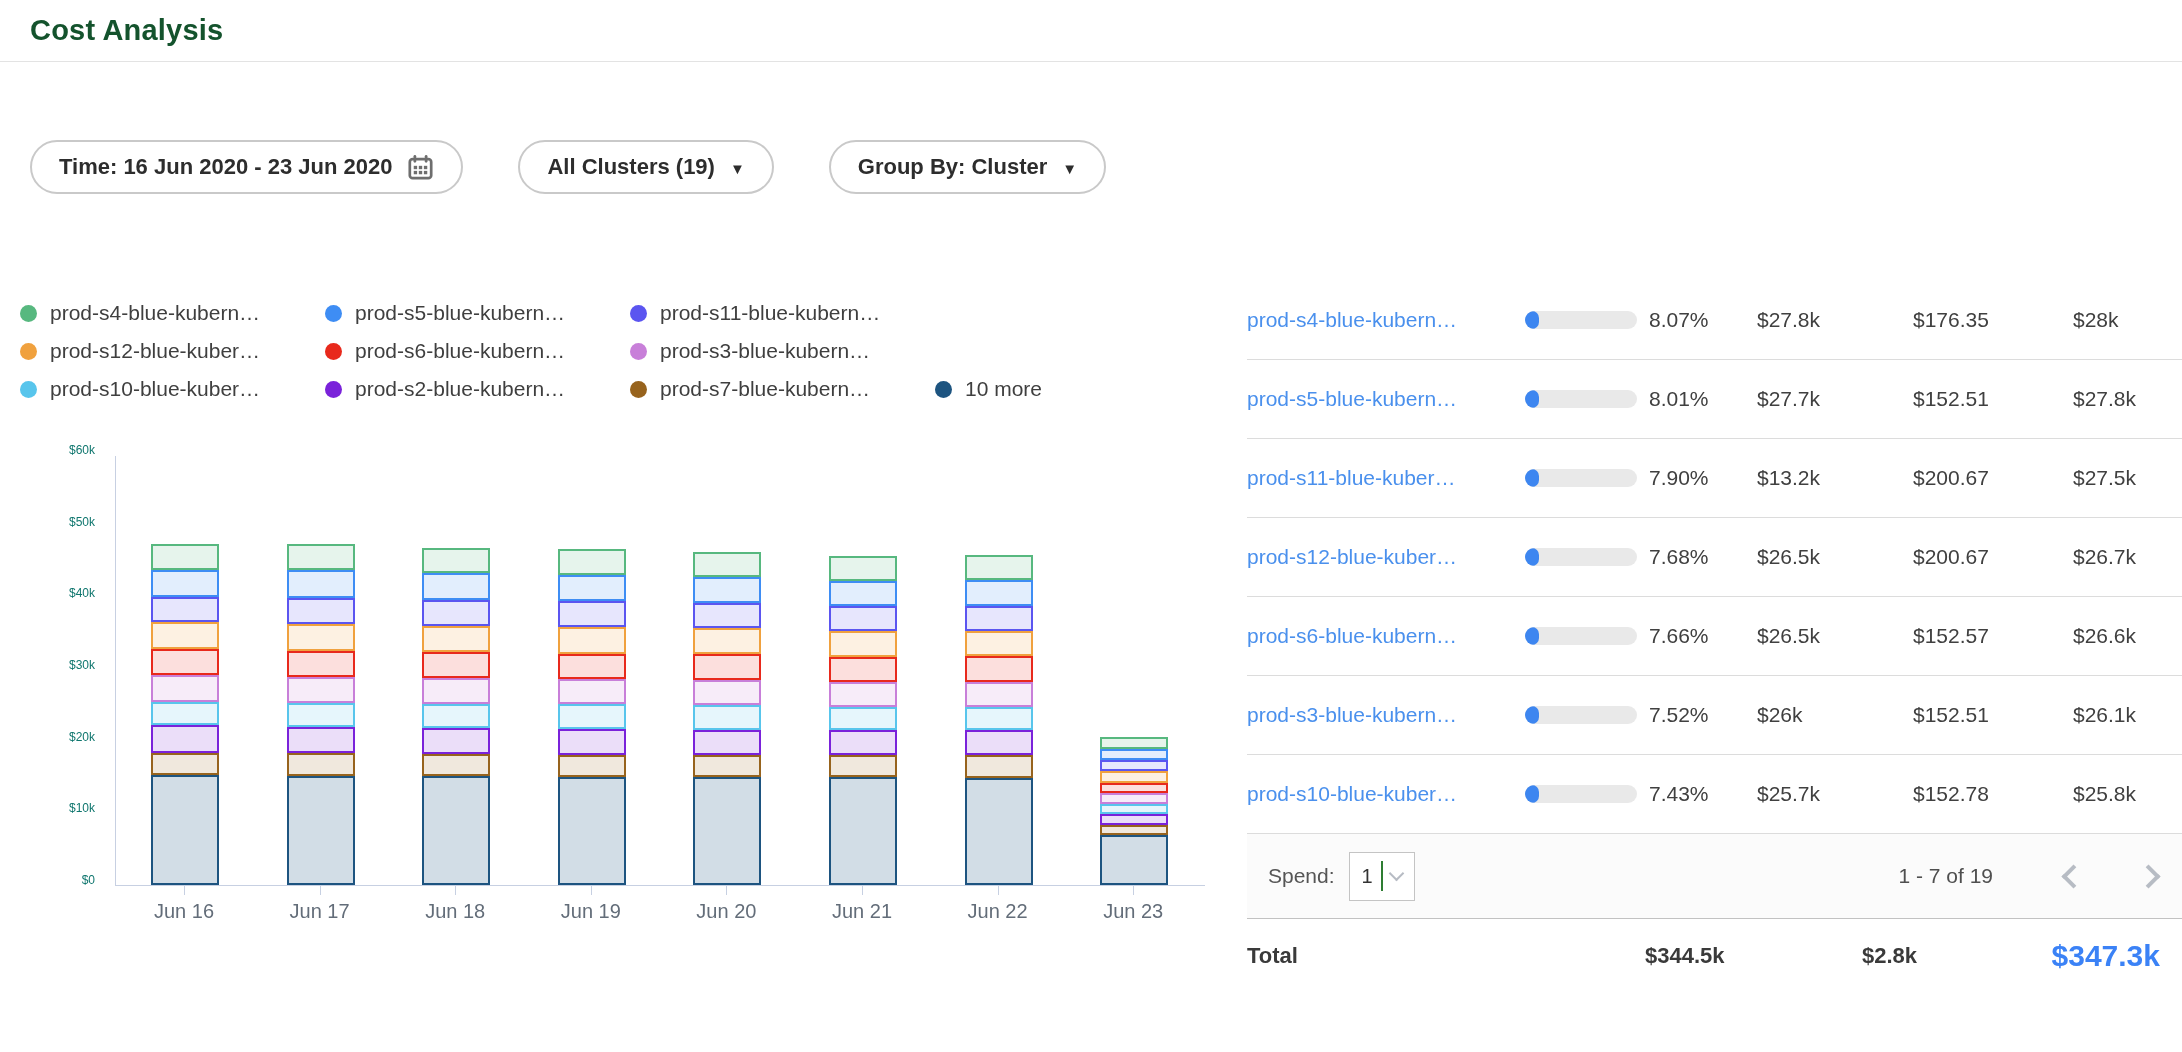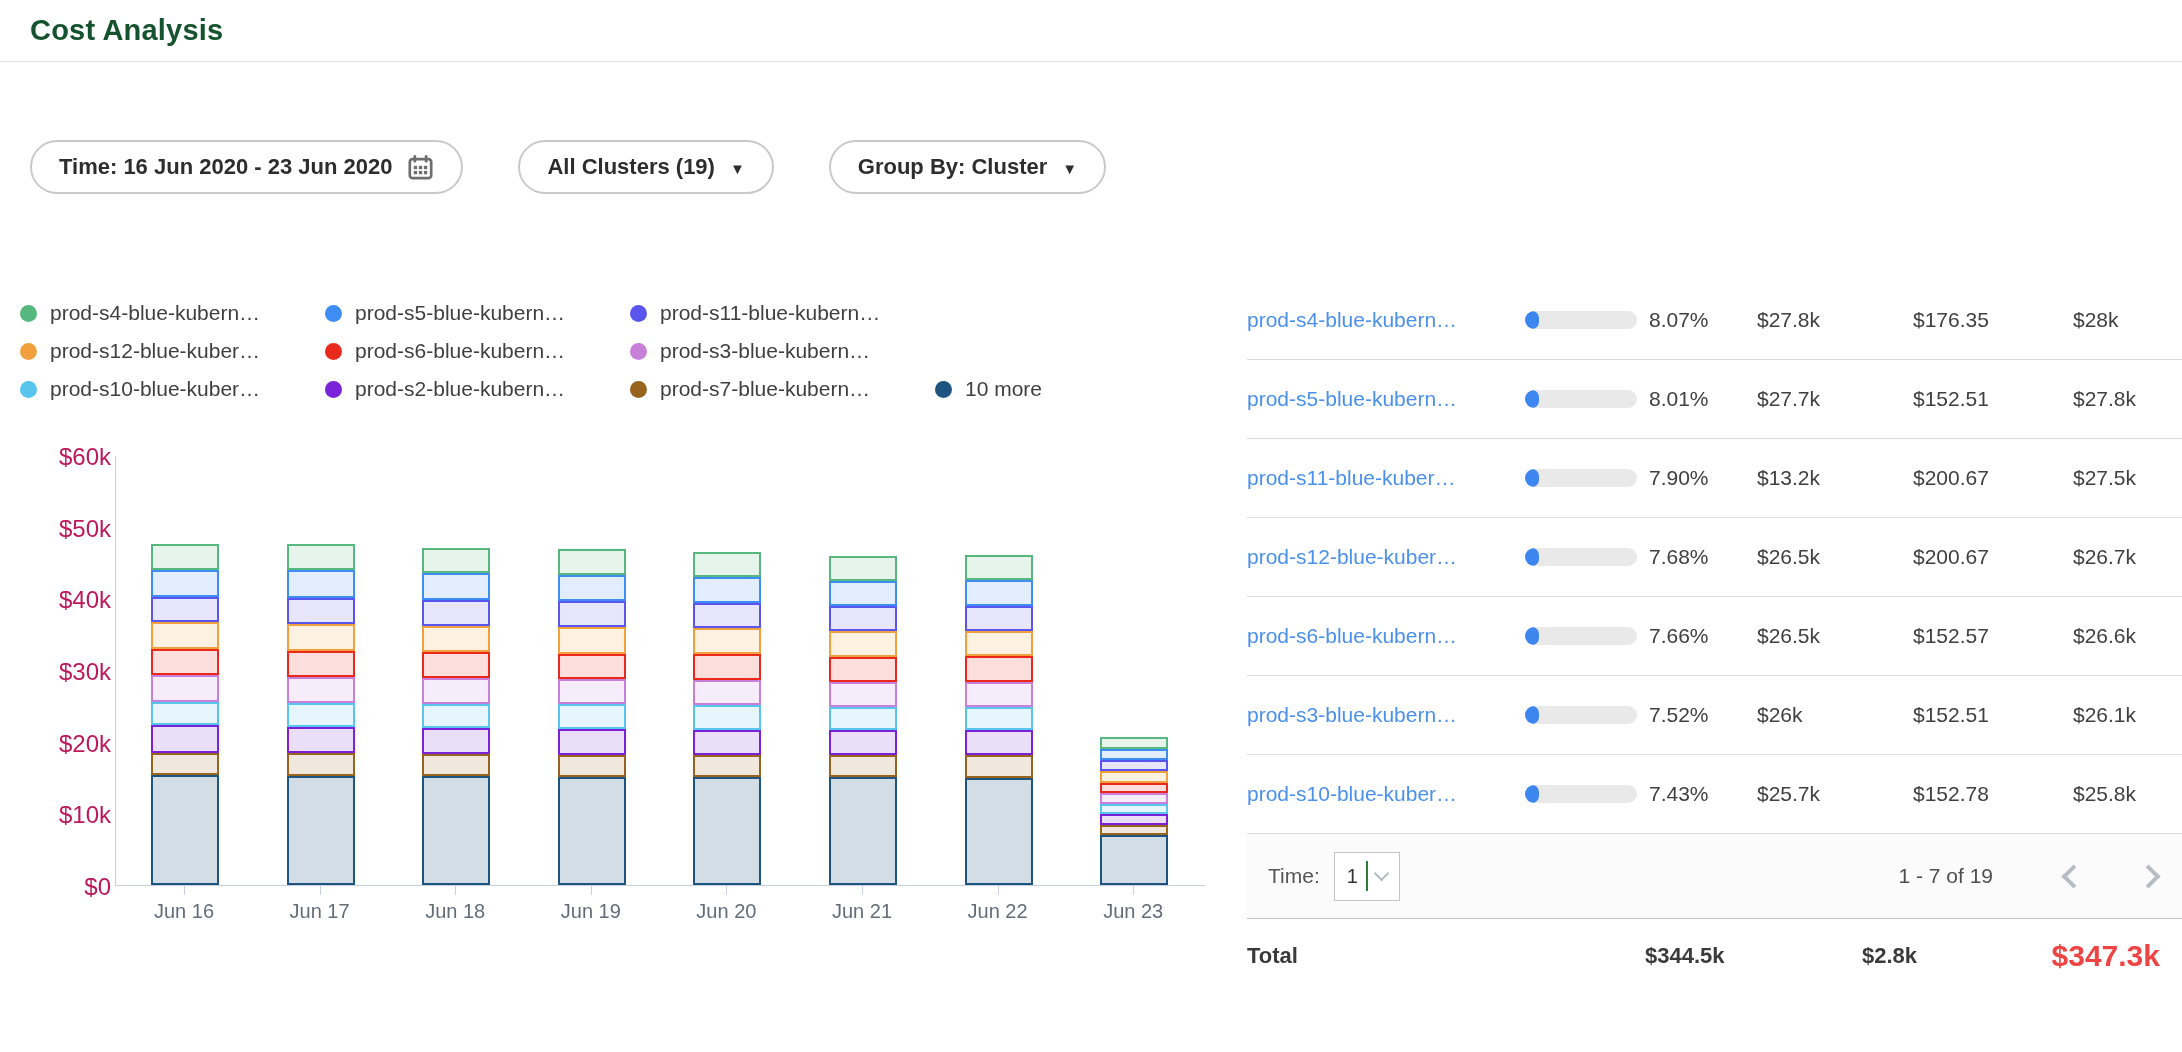--- a/index.html
+++ b/index.html
@@ -32,22 +32,22 @@
   .legend-row { display:flex; height:38px; align-items:center; }
   .legend-item { width:305px; display:flex; align-items:center; gap:13px; cursor:pointer; }
   .legend-item:last-child { width:auto; }
   .legend-dot { width:17px; height:17px; border-radius:50%; flex:0 0 17px; }
   .legend-label { font-size:21px; color:#3f3f3f; white-space:nowrap; }
 
   
   .chart { position:relative; height:500px; margin-top:22px; }
   .plot { position:absolute; left:115px; top:26px; width:1090px; height:430px;
           border-left:1px solid #c7d0e2; border-bottom:1px solid #c7d0e2; }
-  .ylab { position:absolute; left:16px; width:95px; text-align:right;
-          font-size:24px; color:#be185d; }
+  .ylab { position:absolute; left:0; width:95px; text-align:right;
+          font-size:12px; color:#0f766e; }
   .xlab { position:absolute; width:110px; text-align:center; font-size:20px; color:#636d79; }
   .xtick { position:absolute; width:1px; height:9px; background:#c7d0e2; }
   .barcol { position:absolute; bottom:0; width:68px; display:flex;
             flex-direction:column; justify-content:flex-end; height:430px; }
   .seg { width:100%; border:2px solid; }
 
   
   .table-panel { margin-left:7px; width:935px; flex:1; }
   .trow { display:grid; grid-template-columns:278px 232px 156px 160px auto; align-items:center; }
   .thead { height:57px; border-bottom:2px solid #b7b7b7; }
@@ -78,21 +78,21 @@
 
   
   .total-row { position:relative; height:74px; }
   .total-label { position:absolute; left:0; top:50%; transform:translateY(-50%);
                  font-size:22px; font-weight:700; color:#3a3a3a; }
   .total-compute { position:absolute; left:398px; top:50%; transform:translateY(-50%);
                    font-size:22px; font-weight:700; color:#3a3a3a; }
   .total-storage { position:absolute; left:615px; top:50%; transform:translateY(-50%);
                    font-size:22px; font-weight:700; color:#3a3a3a; }
   .total-spend { position:absolute; right:22px; top:50%; transform:translateY(-50%);
-                 font-size:30px; font-weight:700; color:#ef4444; }
+                 font-size:30px; font-weight:700; color:#3b82f6; }
 </style>
 </head>
 <body>
 
 <div class="topbar">
   <h1>Cost Analysis</h1>
 </div>
 
 <div class="filters">
   <button class="pill">
@@ -381,21 +381,21 @@
             </div>
             <span class="pct-txt">7.43%</span>
           </div>
           <div>$25.7k</div>
           <div>$152.78</div>
           <div>$25.8k</div>
         </div>
       </div>
 
     <div class="pagination">
-      <span>Time:</span>
+      <span>Spend:</span>
       <div class="page-select">
         <span class="page-num">1</span>
         <span class="caret-line"></span>
         <span class="chev down"></span>
       </div>
       <span class="range">1 - 7 of 19</span>
       <span class="chev left nav-prev"></span>
       <span class="chev right nav-next"></span>
     </div>
 

